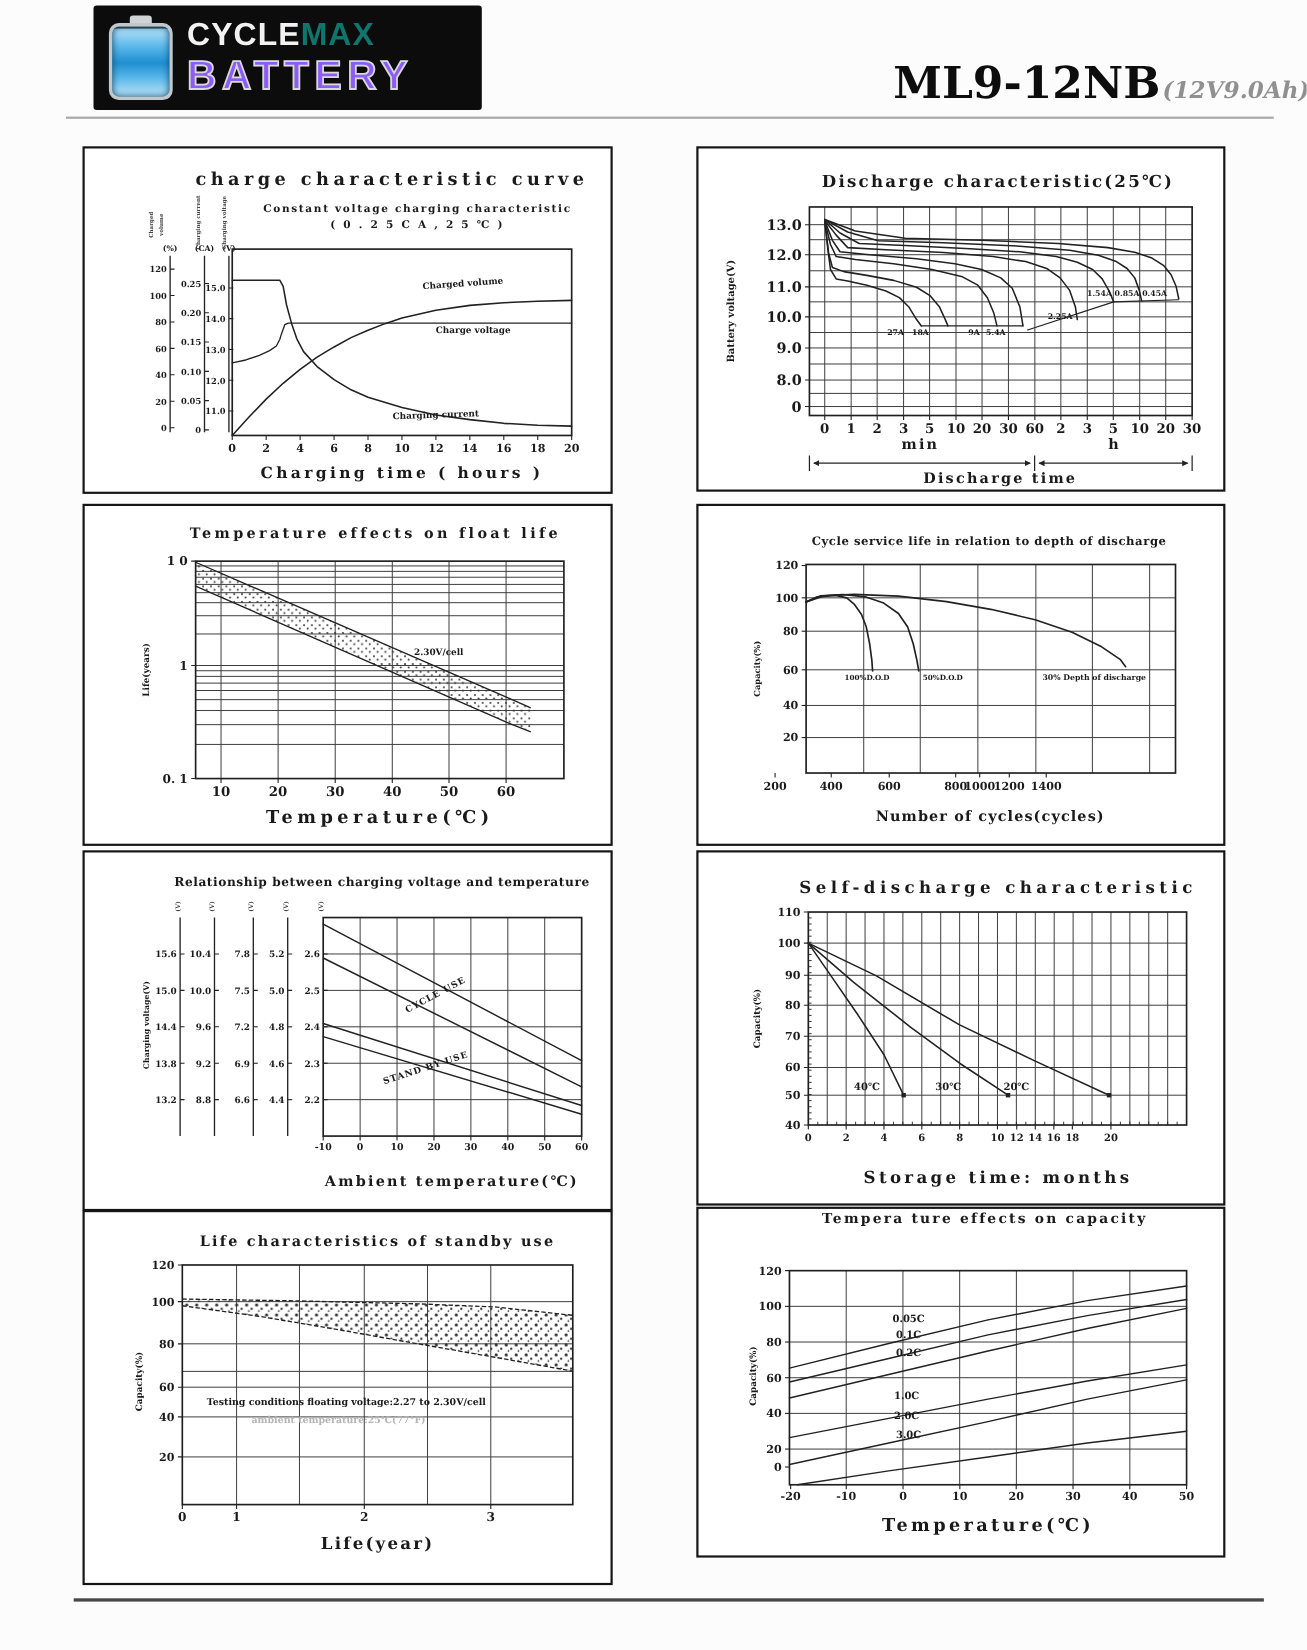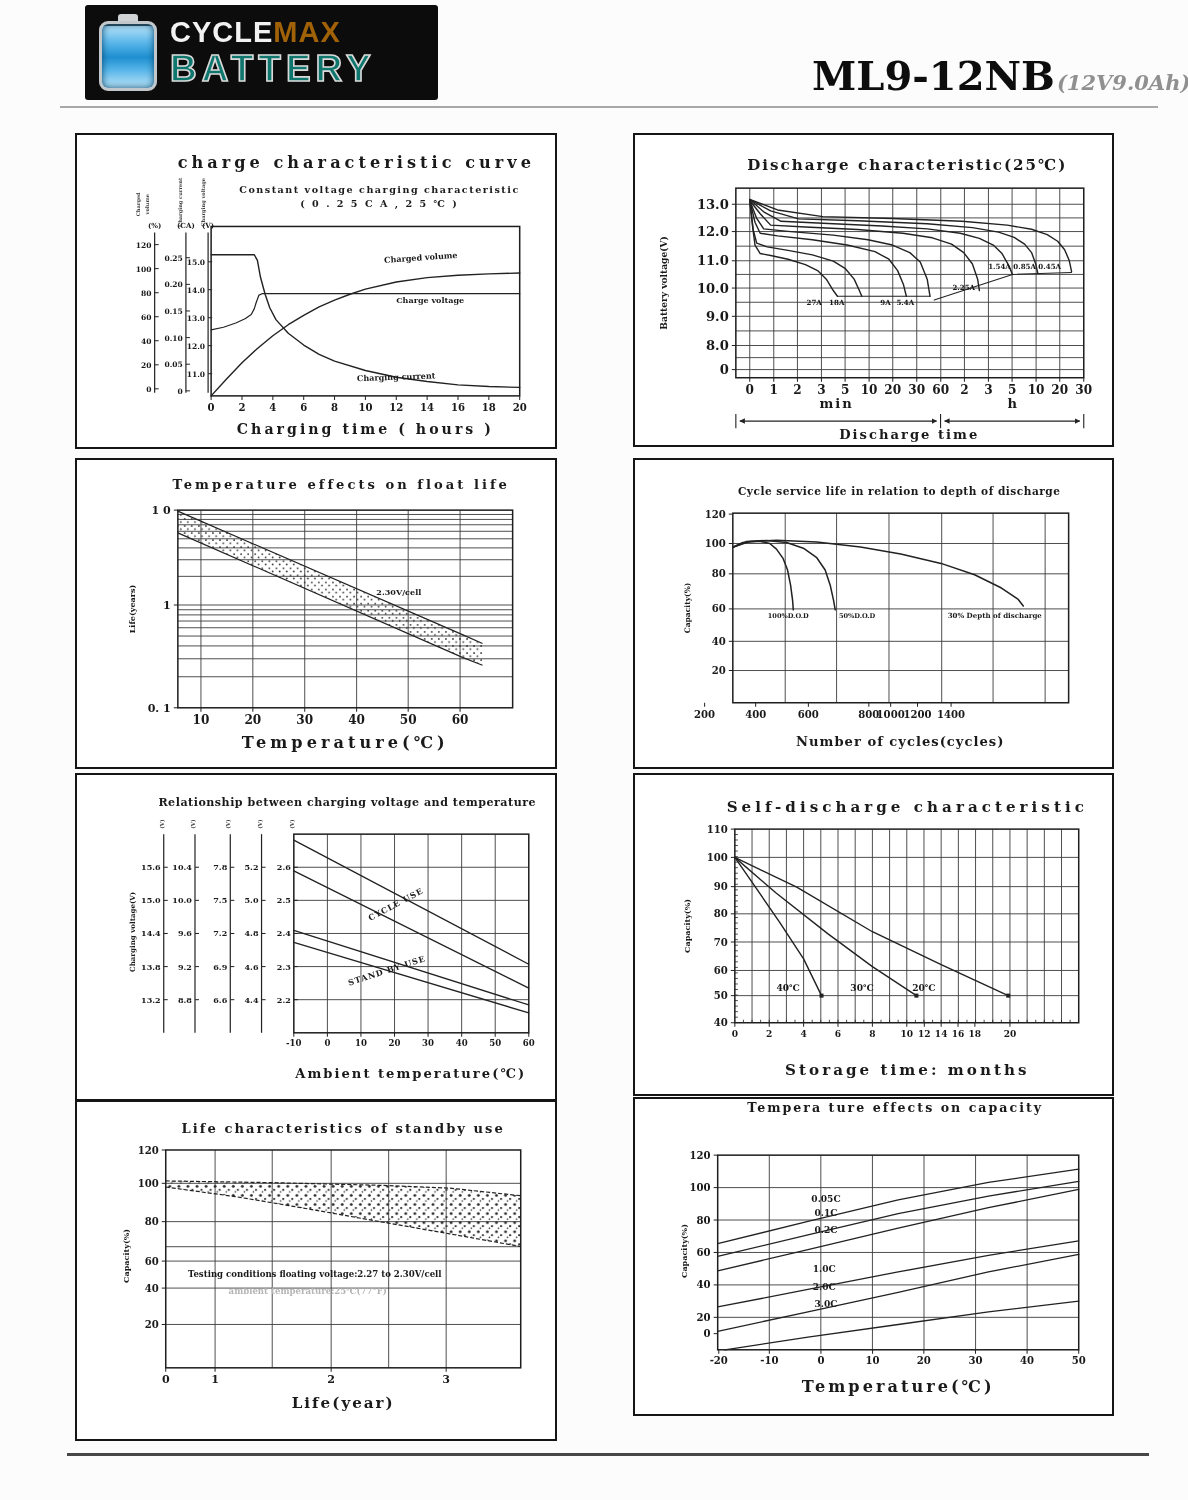--- a/index.html
+++ b/index.html
@@ -9,23 +9,23 @@
   .logo{position:absolute;left:85px;top:5px;width:353px;height:95px;background:#0c0c0c;
         border-radius:3px;display:flex;align-items:center;}
   .batt{margin-left:14px;width:58px;}
   .batt-cap{width:20px;height:7px;background:#cfd3d6;border-radius:3px 3px 0 0;margin:0 auto;}
   .batt-body{height:64px;border:3px solid #c2c7cb;border-radius:9px;
         background:linear-gradient(180deg,#bfe6f9 0%,#57b5e9 30%,#1f8fd0 52%,#57b5e9 72%,#bfe6f9 100%);
         box-shadow:inset 0 0 7px #06486e, inset 0 14px 0 -12px rgba(0,0,0,.45), inset 0 34px 0 -32px rgba(0,0,0,.45);}
   .logo-words{margin-left:13px;line-height:1;}
   .l1{font-family:"Liberation Sans",sans-serif;font-weight:800;font-size:29px;
       letter-spacing:1px;color:#f2f2f2;}
-  .l1 .max{color:#a16207;}
+  .l1 .max{color:#0f766e;}
   .l2{font-family:"Liberation Sans",sans-serif;font-weight:800;font-size:37px;letter-spacing:5px;
-      color:#0f766e;-webkit-text-stroke:1.6px #d9d9d9;text-shadow:0 0 1px #bbb;margin-top:3px;}
+      color:#8b5cf6;-webkit-text-stroke:1.6px #d9d9d9;text-shadow:0 0 1px #bbb;margin-top:3px;}
   .model{position:absolute;left:812px;top:52px;font-weight:bold;font-size:40px;color:#0d0d0d;white-space:nowrap;}
   .model .spec{font-style:italic;font-weight:600;font-size:21px;color:#909090;margin-left:2px;}
   .hdr-line{position:absolute;left:60px;top:106px;width:1098px;height:2px;background:#a8a8a8;}
   .ftr-line{position:absolute;left:67px;top:1453px;width:1082px;height:3px;background:#474747;}
   
   .panel{position:absolute;background:#ffffff;border:2px solid #151515;}
   .panel svg{display:block;width:100%;height:100%;}
   .p1{left:75px;top:133px;width:478px;height:312px;}
   .p2{left:633px;top:133px;width:477px;height:310px;}
   .p3{left:75px;top:458px;width:478px;height:307px;}

